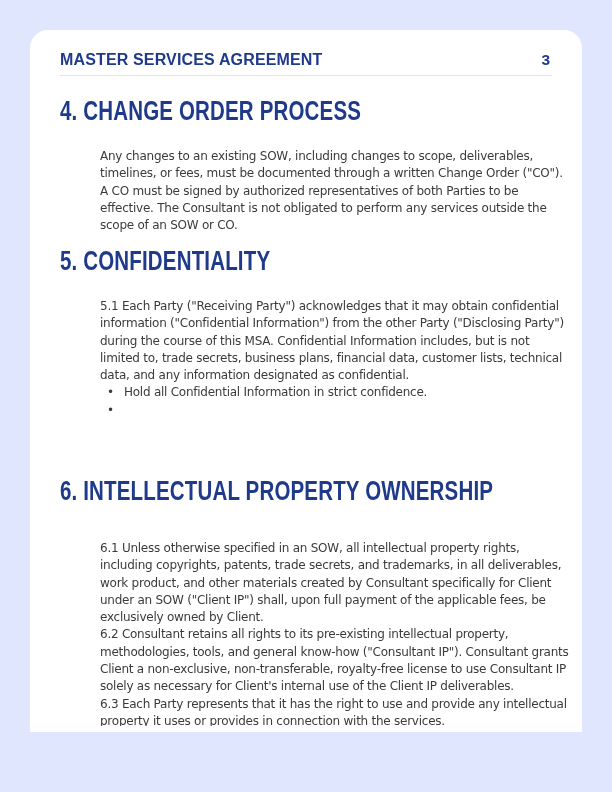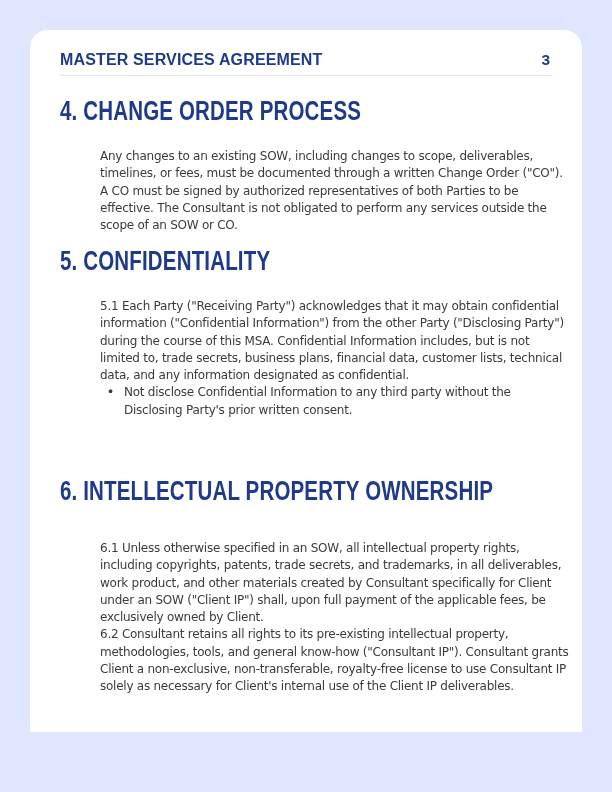--- a/index.html
+++ b/index.html
@@ -109,27 +109,28 @@
   <div class="body-text" style="top:118px;">
     <p>Any changes to an existing SOW, including changes to scope, deliverables, timelines, or fees, must be documented through a written Change Order ("CO"). A CO must be signed by authorized representatives of both Parties to be effective. The Consultant is not obligated to perform any services outside the scope of an SOW or CO.</p>
   </div>
 
   <h2 class="section-heading" style="top:216px;">5. CONFIDENTIALITY</h2>
   <div class="body-text" style="top:268px;">
     <p>5.1 Each Party ("Receiving Party") acknowledges that it may obtain confidential information ("Confidential Information") from the other Party ("Disclosing Party") during the course of this MSA. Confidential Information includes, but is not limited to, trade secrets, business plans, financial data, customer lists, technical data, and any information designated as confidential.</p>
     <ul>
       <li>
         <span class="bullet">•</span>
+        <span>Hold all Confidential Information in strict confidence.</span>
       </li>
       <li>
         <span class="bullet">•</span>
-        <span>Not disclose Confidential Information to any third party without the Disclosing Party's prior written consent.</span>
       </li>
     </ul>
   </div>
 
   <h2 class="section-heading" style="top:446px;">6. INTELLECTUAL PROPERTY OWNERSHIP</h2>
   <div class="body-text fade-clip" style="top:510px; height:186px;">
     <p>6.1 Unless otherwise specified in an SOW, all intellectual property rights, including copyrights, patents, trade secrets, and trademarks, in all deliverables, work product, and other materials created by Consultant specifically for Client under an SOW ("Client IP") shall, upon full payment of the applicable fees, be exclusively owned by Client.</p>
     <p>6.2 Consultant retains all rights to its pre-existing intellectual property, methodologies, tools, and general know-how ("Consultant IP"). Consultant grants Client a non-exclusive, non-transferable, royalty-free license to use Consultant IP solely as necessary for Client's internal use of the Client IP deliverables.</p>
+    <p>6.3 Each Party represents that it has the right to use and provide any intellectual property it uses or provides in connection with the services.</p>
   </div>
 
 </div>
 
 </body></html>

